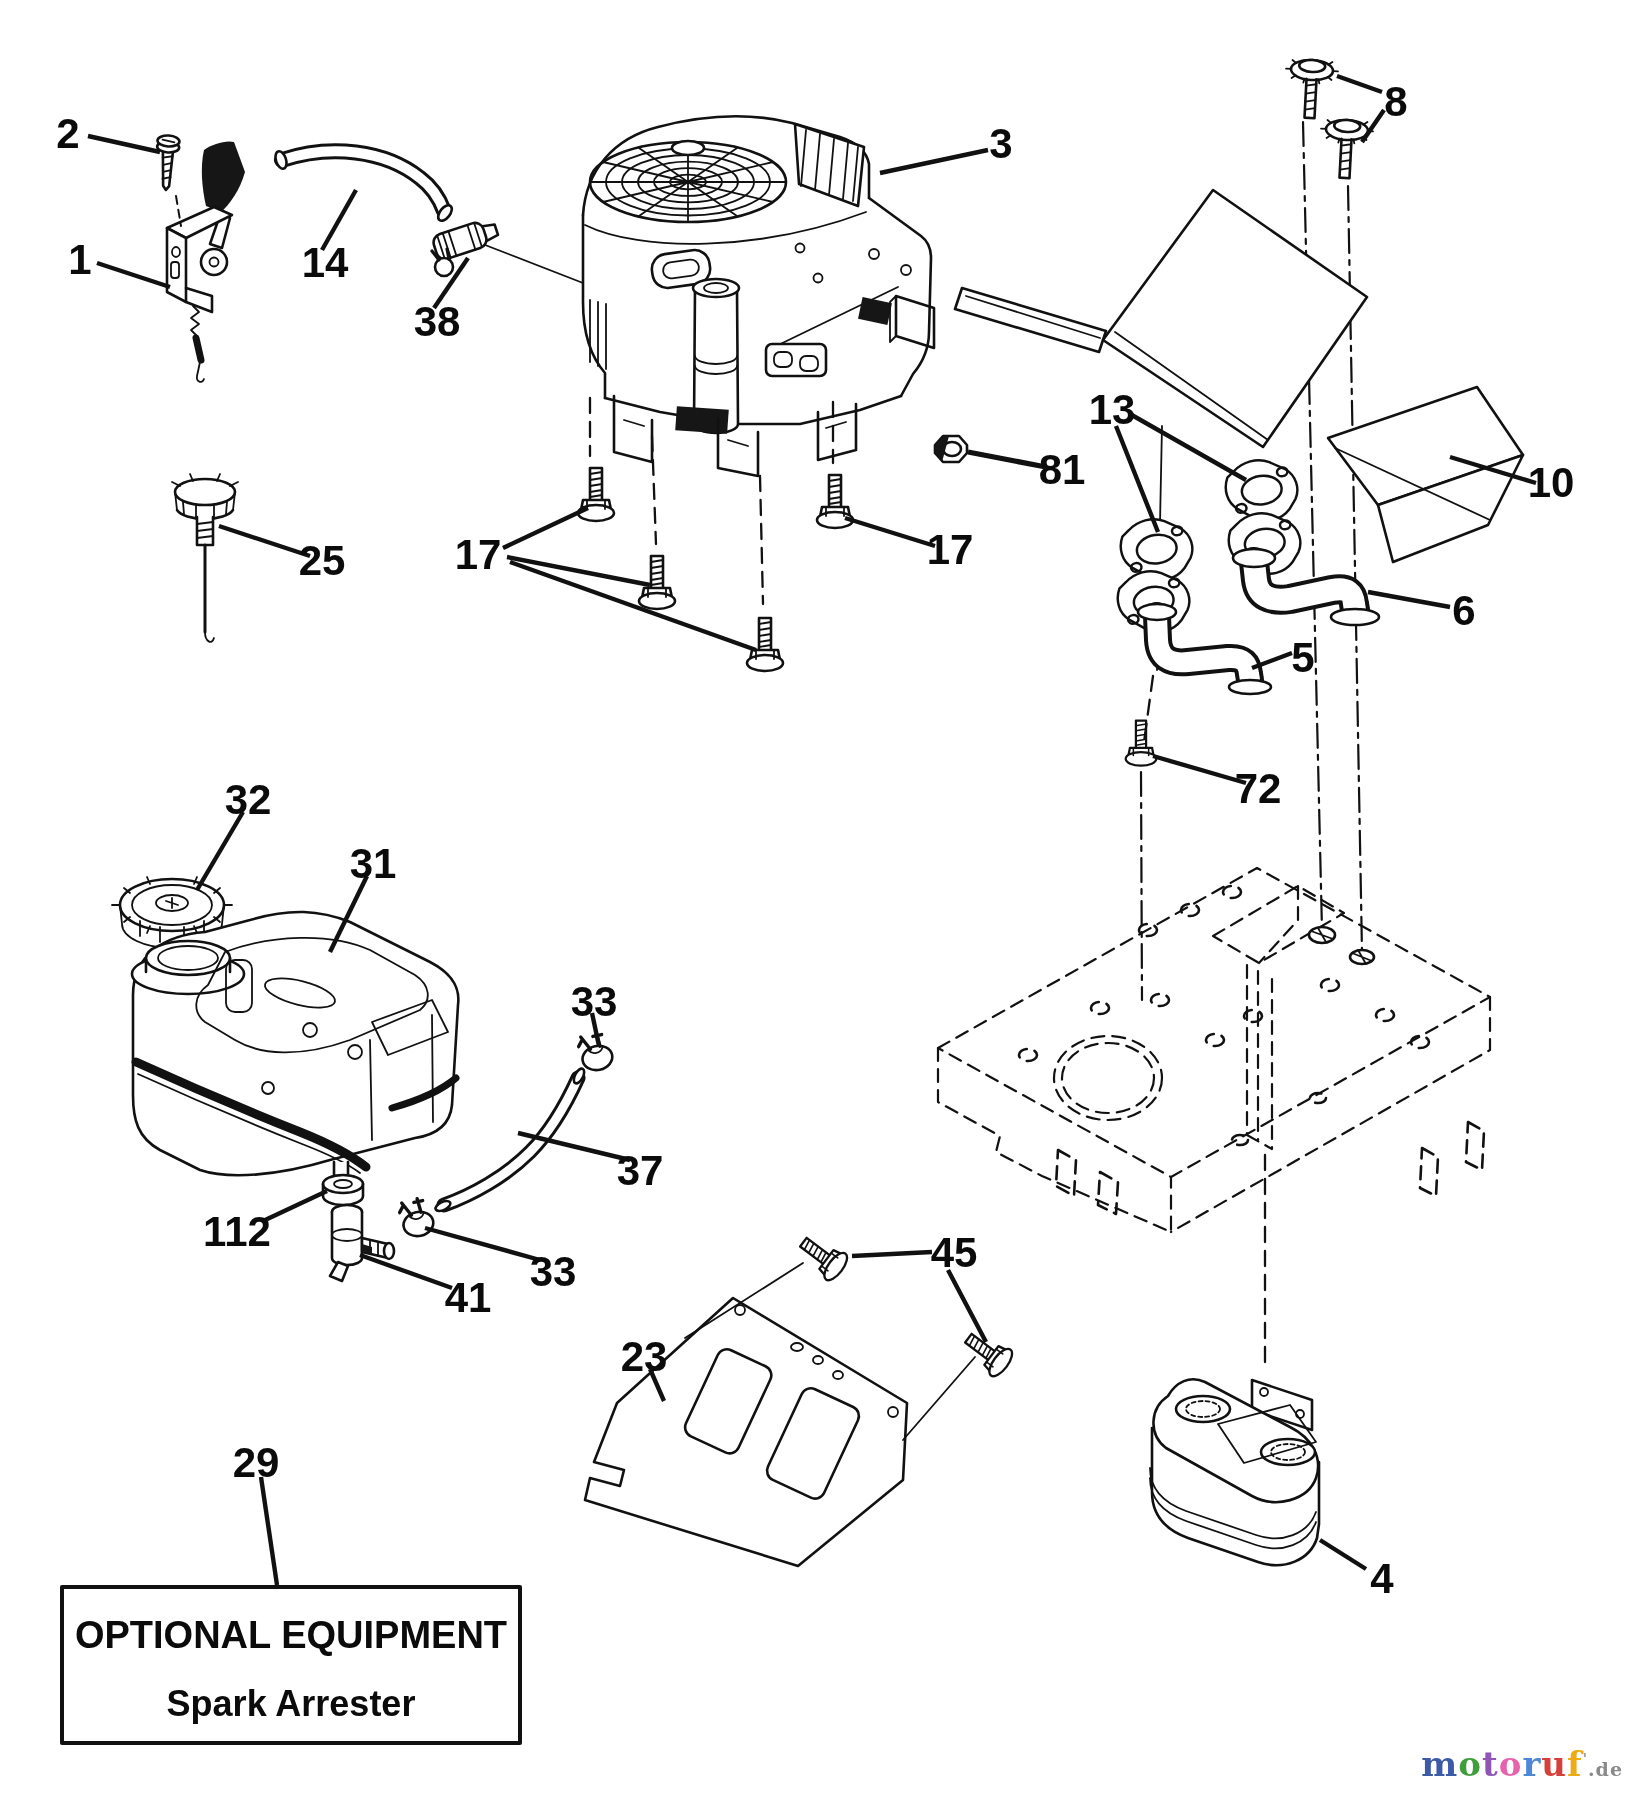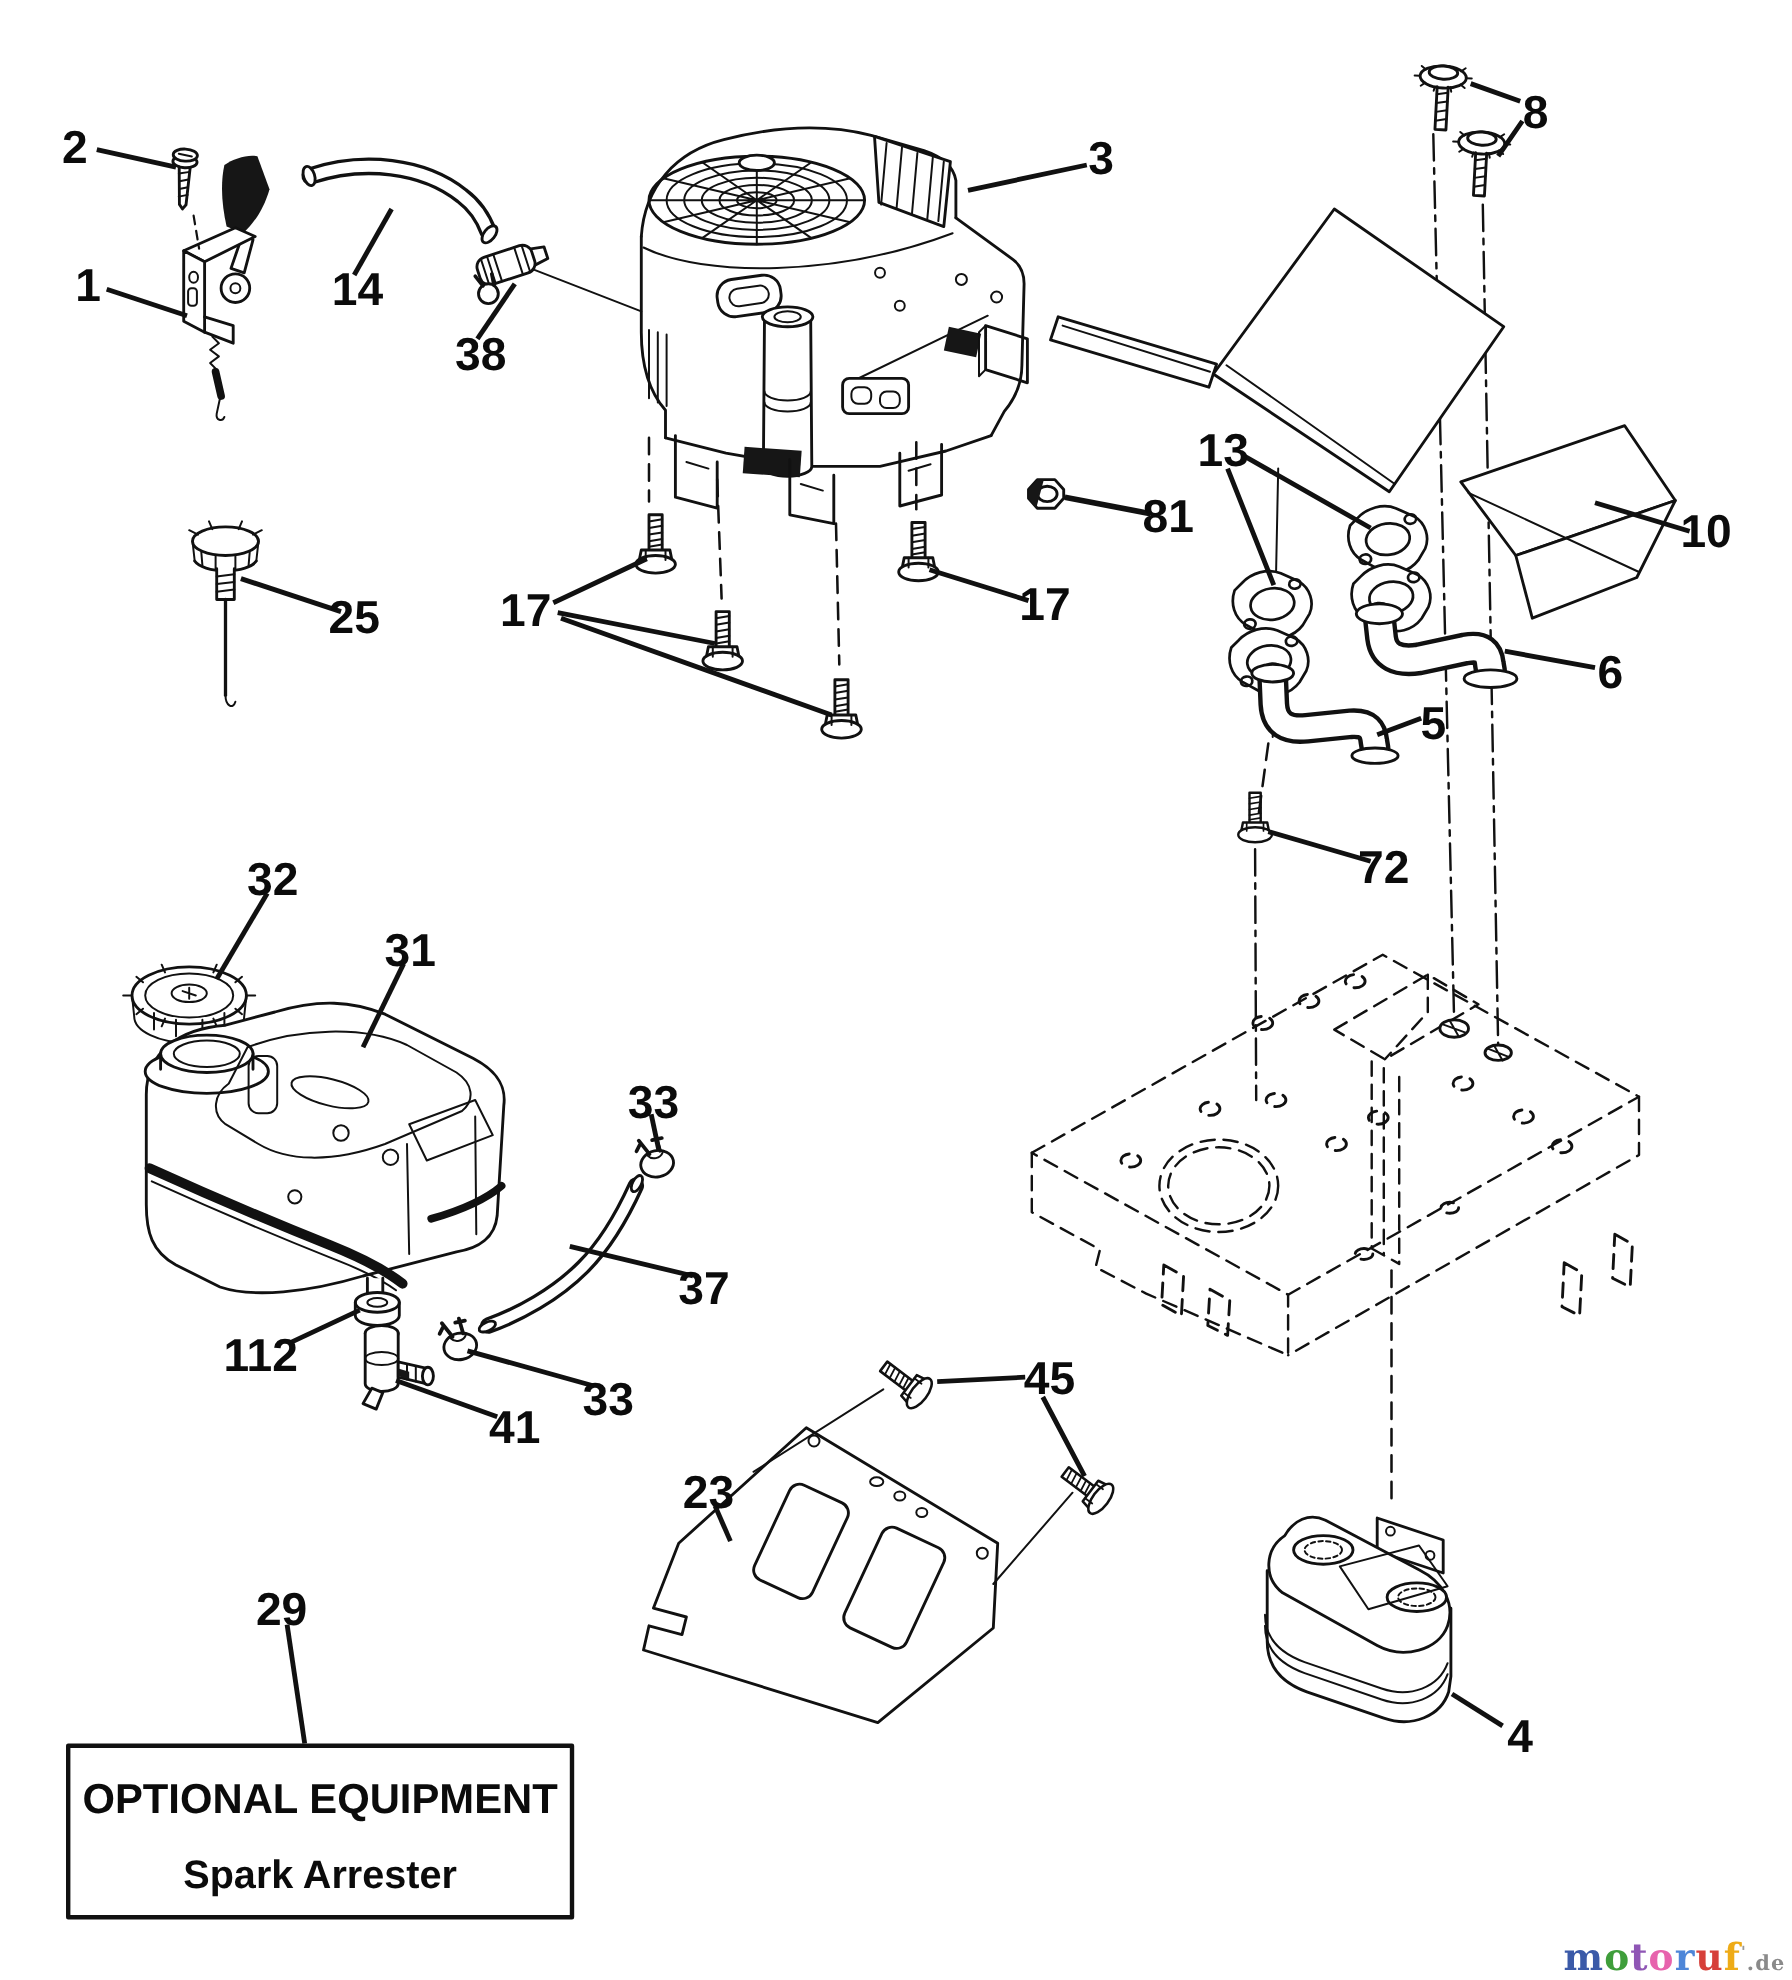--- a/index.html
+++ b/index.html
@@ -13,21 +13,21 @@
   .seam{stroke-width:9;}
   .leader{stroke-width:4.4;fill:none;stroke-linecap:butt;}
   .leader5{stroke-width:5.2;}
   .dash{stroke-dasharray:15 9;stroke-width:2.3;}
   .dashs{stroke-dasharray:8 6;stroke-width:2;}
   .dashdot{stroke-dasharray:24 7 5 7;stroke-width:2.2;}
   .frameln{stroke-dasharray:13 8;stroke-width:2.2;}
   .callout{font:bold 42px "Liberation Sans",sans-serif;fill:#0b0b0b;stroke:none;text-anchor:middle;}
   .boxtext{font:bold 38px "Liberation Sans",sans-serif;fill:#0b0b0b;stroke:none;text-anchor:middle;}
   .boxtext2{font:bold 36px "Liberation Sans",sans-serif;fill:#0b0b0b;stroke:none;text-anchor:middle;}
-  #watermark{position:absolute;right:6px;bottom:0;font-family:"DejaVu Serif",serif;
+  #watermark{position:absolute;right:6px;bottom:16px;font-family:"DejaVu Serif",serif;
              font-weight:bold;font-size:34px;letter-spacing:1px;}
   #watermark .suffix{font-size:19px;font-weight:bold;}
   #watermark .tick{font-size:14px;vertical-align:super;}
 </style>
 </head>
 <body>
 
 <div id="stage">
 <svg width="1629" height="1800" viewBox="0 0 1629 1800">
 

